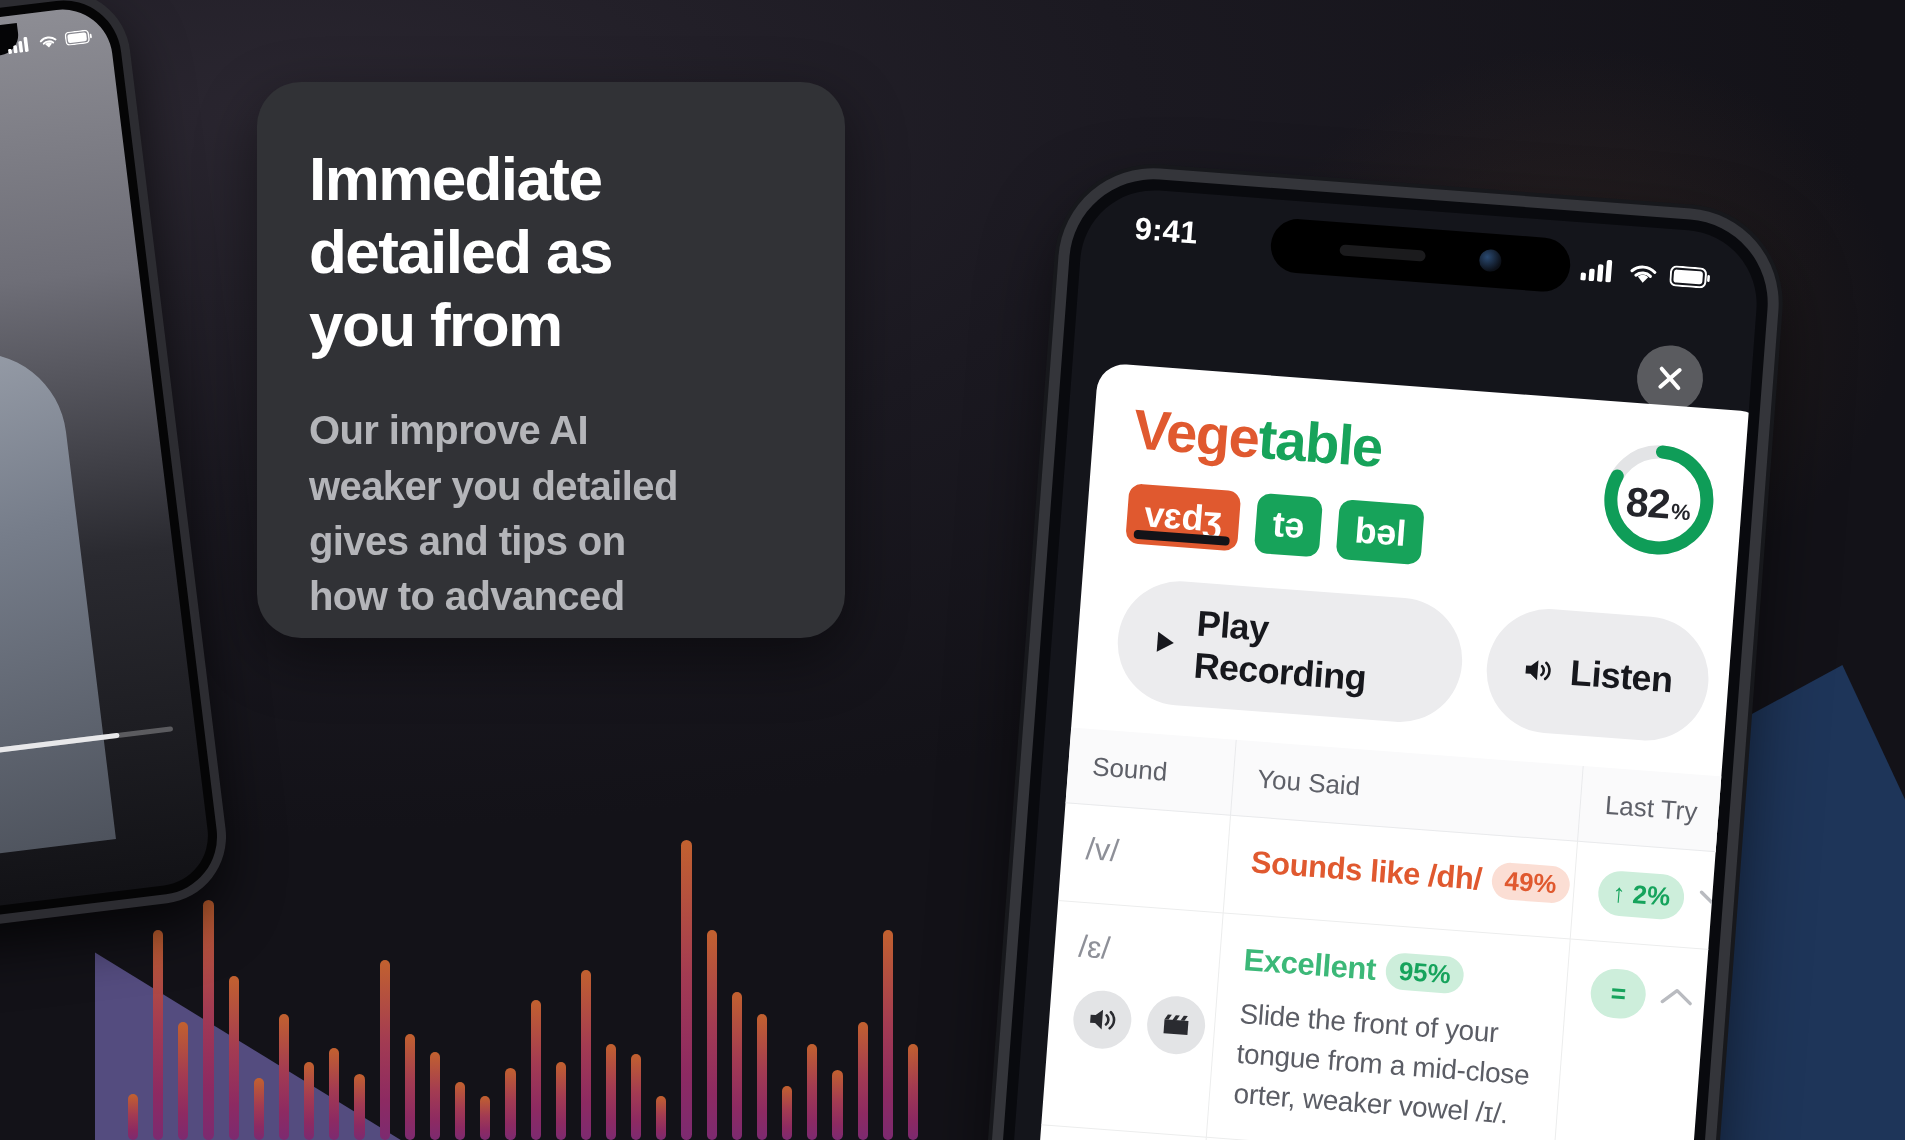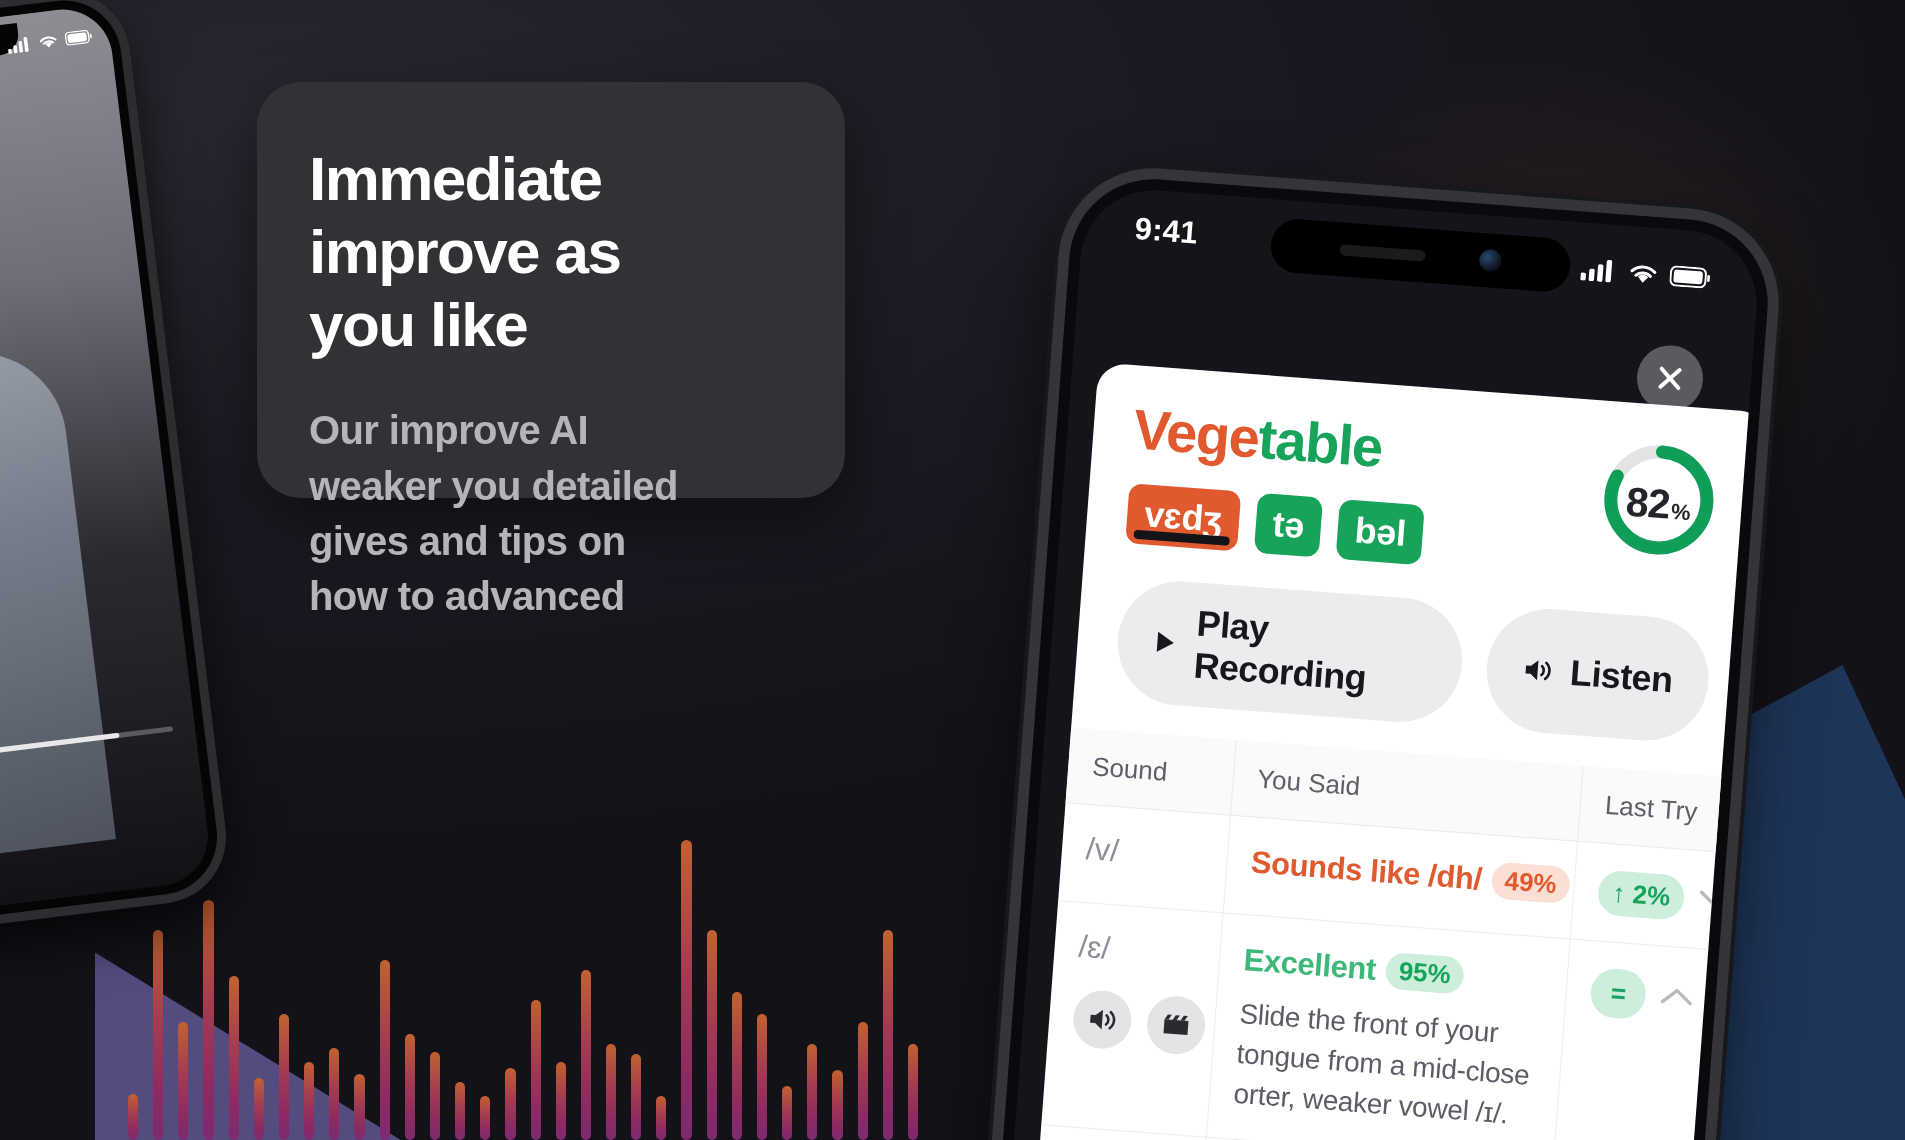--- a/index.html
+++ b/index.html
@@ -71,21 +71,21 @@
     position:absolute; left:-20px; bottom:152px; width:300px; height:5px;
     background:rgba(255,255,255,.28); border-radius:4px;
   }
   .pl-track-fill{
     position:absolute; left:0; top:0; height:100%; width:82%;
     background:#e8e8ea; border-radius:4px;
   }
 
   
   .info-card{
-    position:absolute; left:257px; top:82px; width:588px; height:416px;
+    position:absolute; left:257px; top:82px; width:588px; height:556px;
     background:#313236; border-radius:44px;
     box-shadow:0 20px 60px rgba(0,0,0,.45);
     padding:60px 52px;
   }
   .info-title{
     color:#fff; font-size:62px; font-weight:800;
     line-height:1.18; letter-spacing:-1.6px;
   }
   .info-sub{
     margin-top:42px; color:#b4b5b9; font-size:40px;
@@ -283,22 +283,22 @@
     <div class="pl-track">
       <div class="pl-track-fill"></div>
     </div>
 
   </div>
 </div>
 
 <div class="info-card">
   <div class="info-title">
     <div>Immediate</div>
-    <div>improve as</div>
-    <div>you like</div>
+    <div>detailed as</div>
+    <div>you from</div>
   </div>
   <div class="info-sub">
     <div>Our improve AI</div>
     <div>weaker you detailed</div>
     <div>gives and tips on</div>
     <div>how to advanced</div>
   </div>
 </div>
 
 <div class="phone-right">

